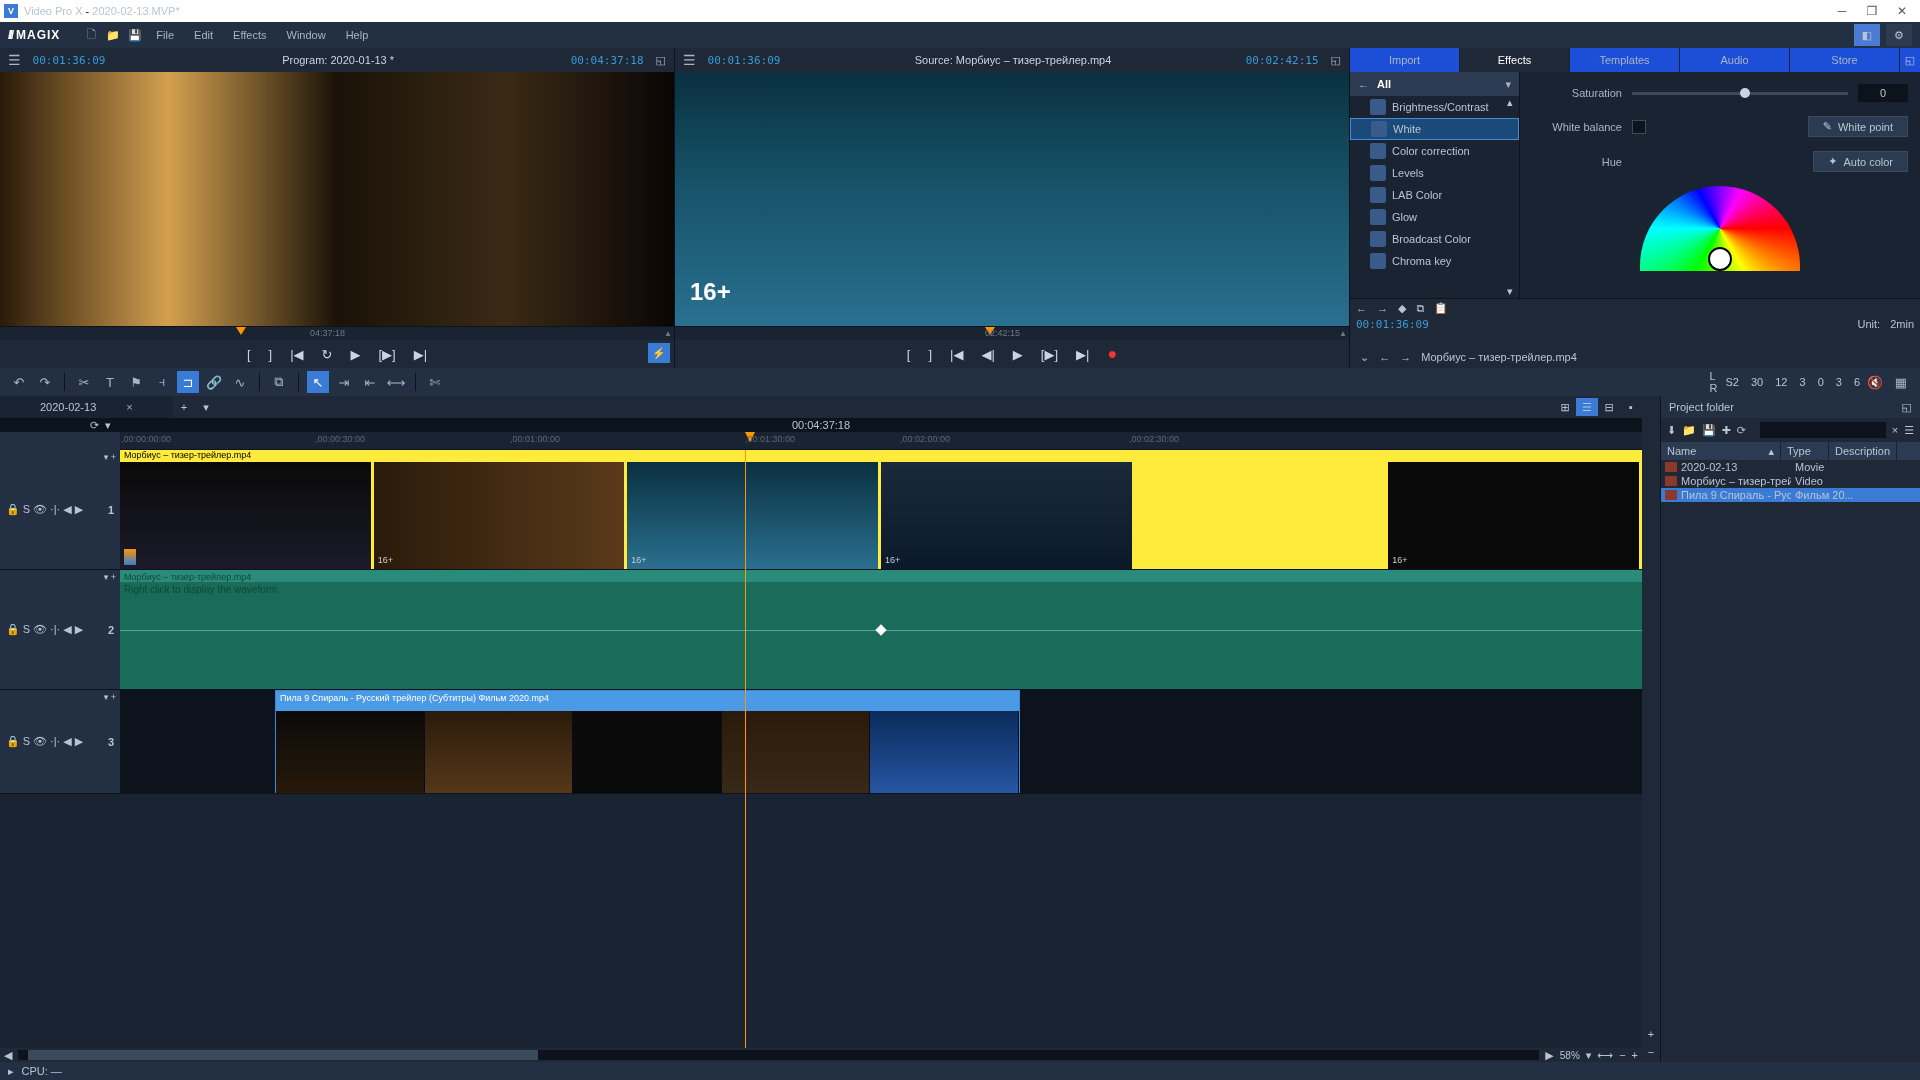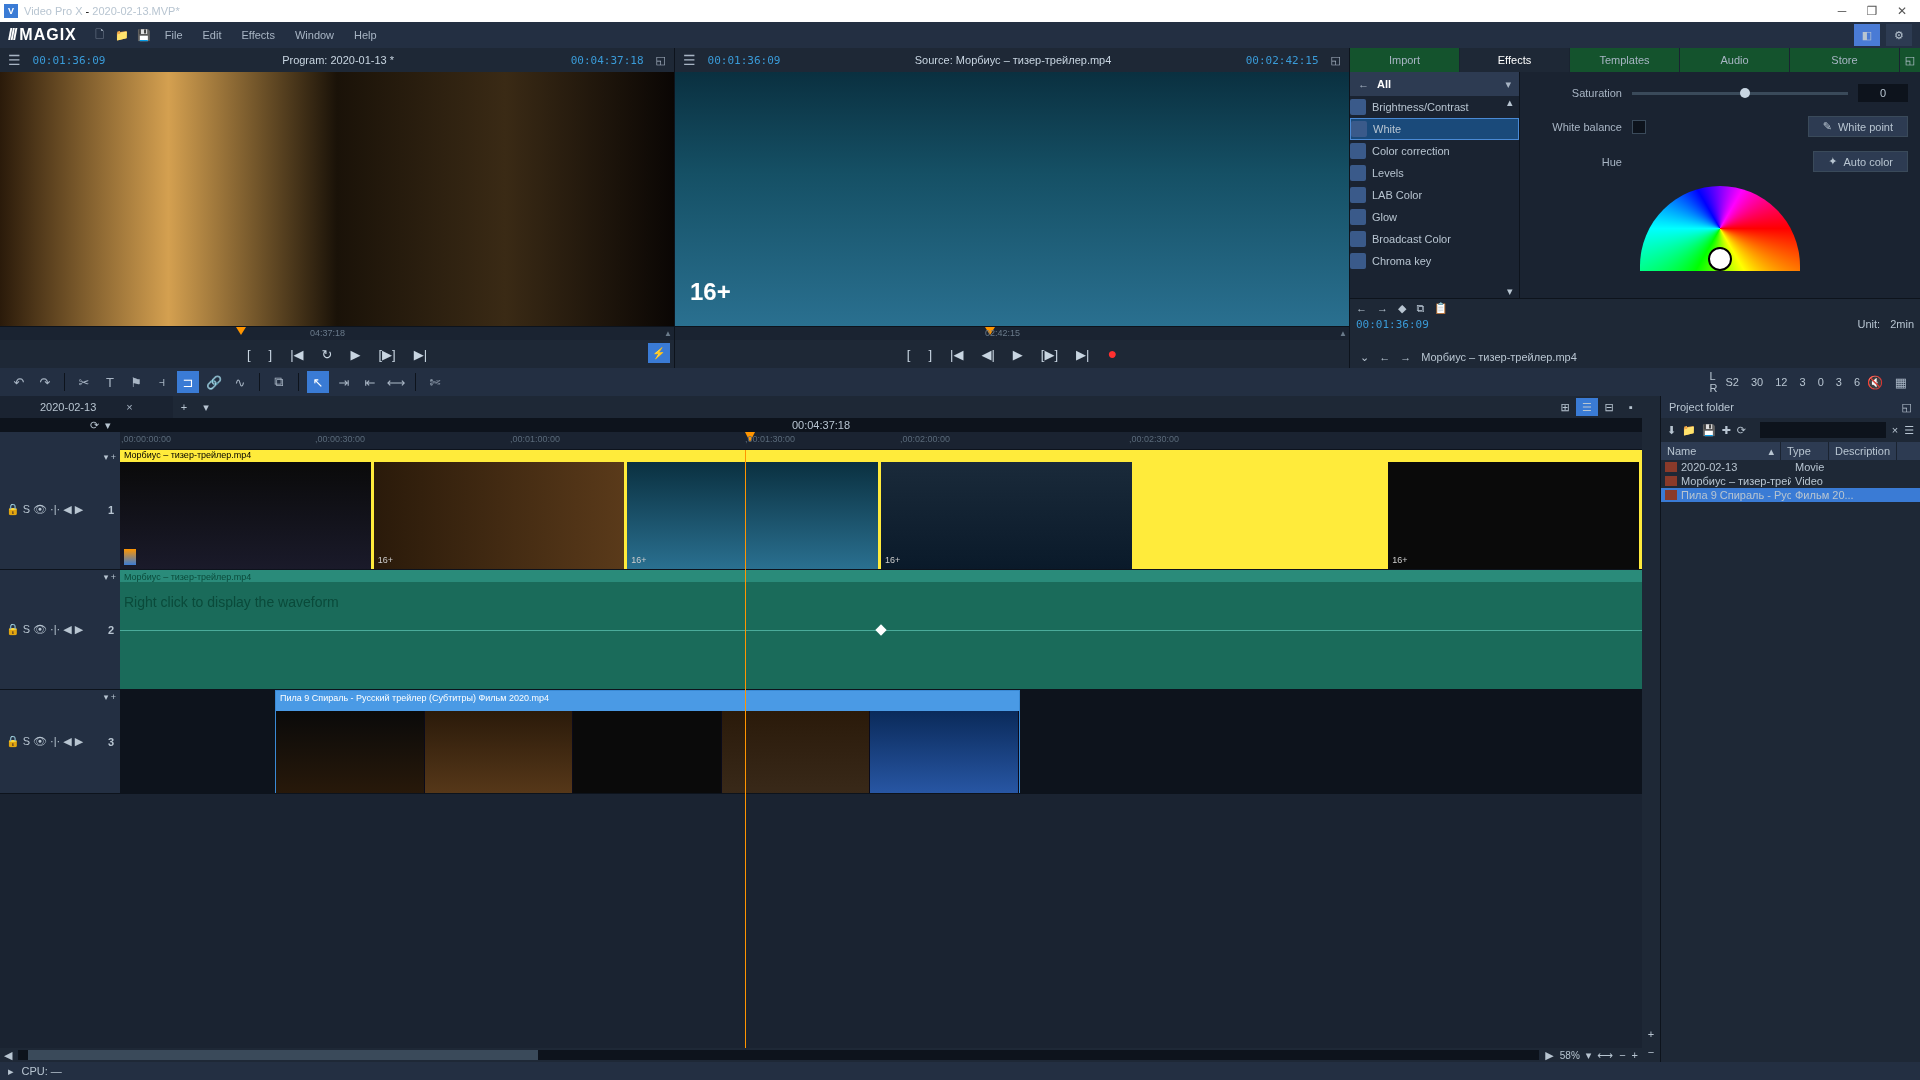--- a/index.html
+++ b/index.html
@@ -3,21 +3,21 @@
 <meta charset="utf-8">
 <style>
 *{margin:0;padding:0;box-sizing:border-box;font-family:"Segoe UI",Arial,sans-serif;font-size:11px;color:#b8c5d1;user-select:none}
 body{background:#1a2331;width:1920px;height:1080px;overflow:hidden;display:flex;flex-direction:column}
 .titlebar{height:22px;background:#fff;display:flex;align-items:center;padding:0 4px;color:#000}
 .titlebar .tb-icon{width:14px;height:14px;background:#3a7bd5;margin-right:6px;display:flex;align-items:center;justify-content:center;color:#fff;font-weight:bold;font-size:9px}
 .titlebar .tb-title{color:#000;flex:1}
 .titlebar .win-btns{display:flex;gap:2px}
 .titlebar .win-btn{width:28px;height:18px;display:flex;align-items:center;justify-content:center;color:#555;font-size:12px;cursor:pointer}
 .menubar{height:26px;background:#232f42;display:flex;align-items:center;padding:0 8px;gap:4px}
-.menubar .logo{font-weight:bold;color:#fff;letter-spacing:1px;margin-right:10px;font-size:16px}
+.menubar .logo{font-weight:bold;color:#fff;letter-spacing:1px;margin-right:18px;font-size:12px}
 .menubar .logo::before{content:"///";margin-right:4px;letter-spacing:-2px}
 .menubar .m-icon{width:18px;height:18px;display:flex;align-items:center;justify-content:center;color:#a8b5c4;cursor:pointer}
 .menubar .m-item{padding:4px 8px;color:#a8b5c4;cursor:pointer}
 .menubar .spacer{flex:1}
 .menubar .right-icon{width:26px;height:22px;background:#4a7bd5;display:flex;align-items:center;justify-content:center;margin-left:2px}
 .menubar .right-icon.gear{background:#2d3b52}
 .upper{height:320px;display:flex}
 .preview-pane{flex:1;display:flex;flex-direction:column;border-right:1px solid #0d131c}
 .preview-header{height:24px;background:#1e2836;display:flex;align-items:center;padding:0 8px;gap:12px}
 .preview-header .hamburger{color:#a8b5c4;cursor:pointer;font-size:14px}
@@ -31,32 +31,32 @@
 .preview-video .rating{position:absolute;bottom:20px;left:15px;color:#fff;font-size:24px;font-weight:bold}
 .preview-ruler{height:14px;background:#1a2331;position:relative;border-top:1px solid #0d131c}
 .preview-ruler .marker{position:absolute;top:0;width:0;height:0;border-left:5px solid transparent;border-right:5px solid transparent;border-top:8px solid #ff9500}
 .preview-ruler .r-label{position:absolute;top:1px;font-size:9px;color:#6a7a8a}
 .preview-ruler .triangle{position:absolute;right:2px;top:2px;font-size:8px;color:#6a7a8a}
 .transport{height:28px;background:#1e2836;display:flex;align-items:center;justify-content:center;gap:18px;position:relative}
 .transport .t-btn{color:#c8d5e1;cursor:pointer;font-size:13px}
 .transport .lightning{position:absolute;right:4px;top:3px;width:22px;height:20px;background:#3a7bd5;display:flex;align-items:center;justify-content:center;color:#fff}
 .transport .rec{color:#ff3030;font-size:16px}
 .effects-panel{width:570px;display:flex;flex-direction:column;background:#1a2331}
-.effects-tabs{height:24px;display:flex;background:#14532d}
+.effects-tabs{height:24px;display:flex;background:#1d4ed8}
 .effects-tabs .tab{flex:1;display:flex;align-items:center;justify-content:center;color:#a8b5c4;cursor:pointer;border-right:1px solid #1a2331}
 .effects-tabs .tab.active{background:#1e2836;color:#fff}
 .effects-tabs .popout{width:20px;display:flex;align-items:center;justify-content:center}
 .effects-body{flex:1;display:flex}
 .effects-list{width:170px;display:flex;flex-direction:column;border-right:1px solid #0d131c}
 .effects-list .all-header{height:24px;background:#2d3b52;display:flex;align-items:center;padding:0 8px;gap:8px}
 .effects-list .all-header .back{color:#a8b5c4}
 .effects-list .all-header .label{flex:1;font-weight:bold;color:#fff}
 .effects-list .all-header .drop{color:#a8b5c4}
 .effects-list .items{flex:1;overflow:hidden;position:relative}
-.effects-list .eff-item{height:22px;display:flex;align-items:center;padding:0 0;gap:6px;cursor:pointer}
+.effects-list .eff-item{height:22px;display:flex;align-items:center;padding:0 20px;gap:6px;cursor:pointer}
 .effects-list .eff-item .icon{width:16px;height:16px;background:#3a5a8a;border-radius:2px}
 .effects-list .eff-item.selected{background:#1a4a7a;border:1px solid #4a8ad5}
 .effects-list .scroll-ind{position:absolute;right:2px;width:10px;display:flex;flex-direction:column;justify-content:space-between;height:100%;top:0}
 .effects-controls{flex:1;display:flex;flex-direction:column;padding:12px;gap:14px}
 .control-row{display:flex;align-items:center;gap:10px}
 .control-row .c-label{width:90px;text-align:right;color:#a8b5c4}
 .control-row .slider{flex:1;height:3px;background:#3a4a5a;position:relative}
 .control-row .slider .knob{position:absolute;top:-4px;left:50%;width:10px;height:10px;background:#c8d5e1;border-radius:50%}
 .control-row .value-box{width:50px;height:18px;background:#0d131c;display:flex;align-items:center;justify-content:center}
 .control-row .checkbox{width:14px;height:14px;background:#0d131c;border:1px solid #3a4a5a}
@@ -104,21 +104,21 @@
 .video-clip .thumb{flex:1;background:#1a2a3a;border-right:3px solid #ffeb3b;position:relative}
 .video-clip .thumb.t1{background:linear-gradient(#0a0a0a,#1a1a2a)}
 .video-clip .thumb.t2{background:linear-gradient(90deg,#2a1a0a,#5a3a1a)}
 .video-clip .thumb.t3{background:linear-gradient(#0a3040,#2a7090)}
 .video-clip .thumb.t4{background:linear-gradient(#1a2a3a,#0a1a2a)}
 .video-clip .thumb.t5{background:#ffeb3b}
 .video-clip .thumb.t6{background:#0a0a0a}
 .video-clip .thumb .rating{position:absolute;bottom:4px;left:4px;font-size:9px;color:#ccc}
 .audio-clip{position:absolute;top:0;left:0;right:0;bottom:0;background:#1a6b5a}
 .audio-clip .label-bar{height:12px;background:#2a8b7a}
-.audio-clip .hint{font-size:14px;color:#0a4a3a;padding:12px 4px}
+.audio-clip .hint{font-size:10px;color:#0a4a3a;padding:2px 4px}
 .audio-clip .wave-line{position:absolute;top:50%;left:0;right:0;height:1px;background:#4aab9a}
 .audio-clip .diamond{position:absolute;top:50%;left:50%;width:8px;height:8px;background:#fff;transform:translate(-50%,-50%) rotate(45deg)}
 .video2-clip{position:absolute;top:0;left:155px;width:745px;bottom:0;background:#000;border:1px solid #3a8ad5}
 .video2-clip .label-bar{height:20px;background:#4a9ae5;color:#fff}
 .video2-clip .thumbs{display:flex;height:calc(100% - 12px)}
 .video2-clip .thumb{flex:1;background:#1a1a2a;border-right:1px solid #0a0a1a;position:relative}
 .video2-clip .thumb.v1{background:linear-gradient(#0a0a0a,#2a1a0a)}
 .video2-clip .thumb.v2{background:linear-gradient(#2a1a0a,#5a3a1a)}
 .video2-clip .thumb.v3{background:#0a0a0a}
 .video2-clip .thumb.v4{background:linear-gradient(#2a1a0a,#3a2a1a)}

